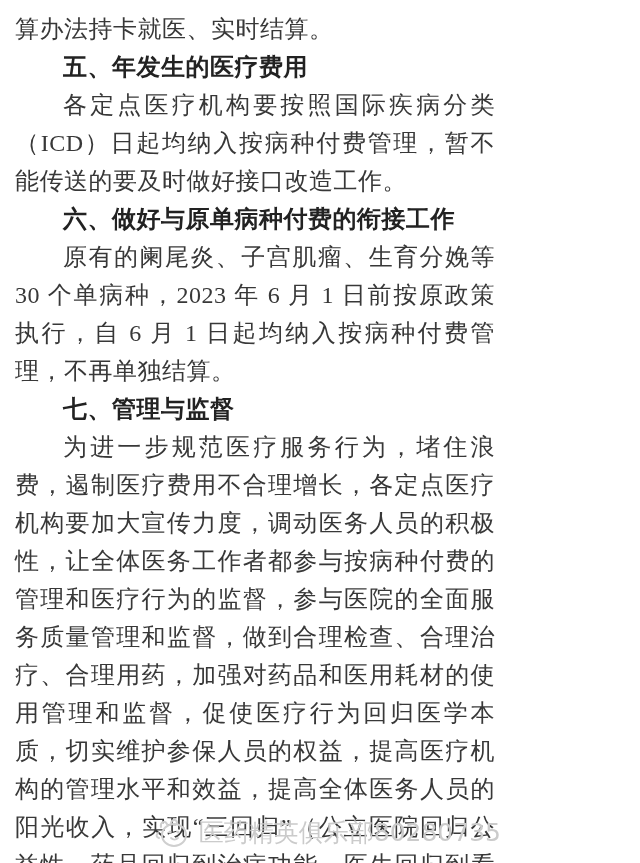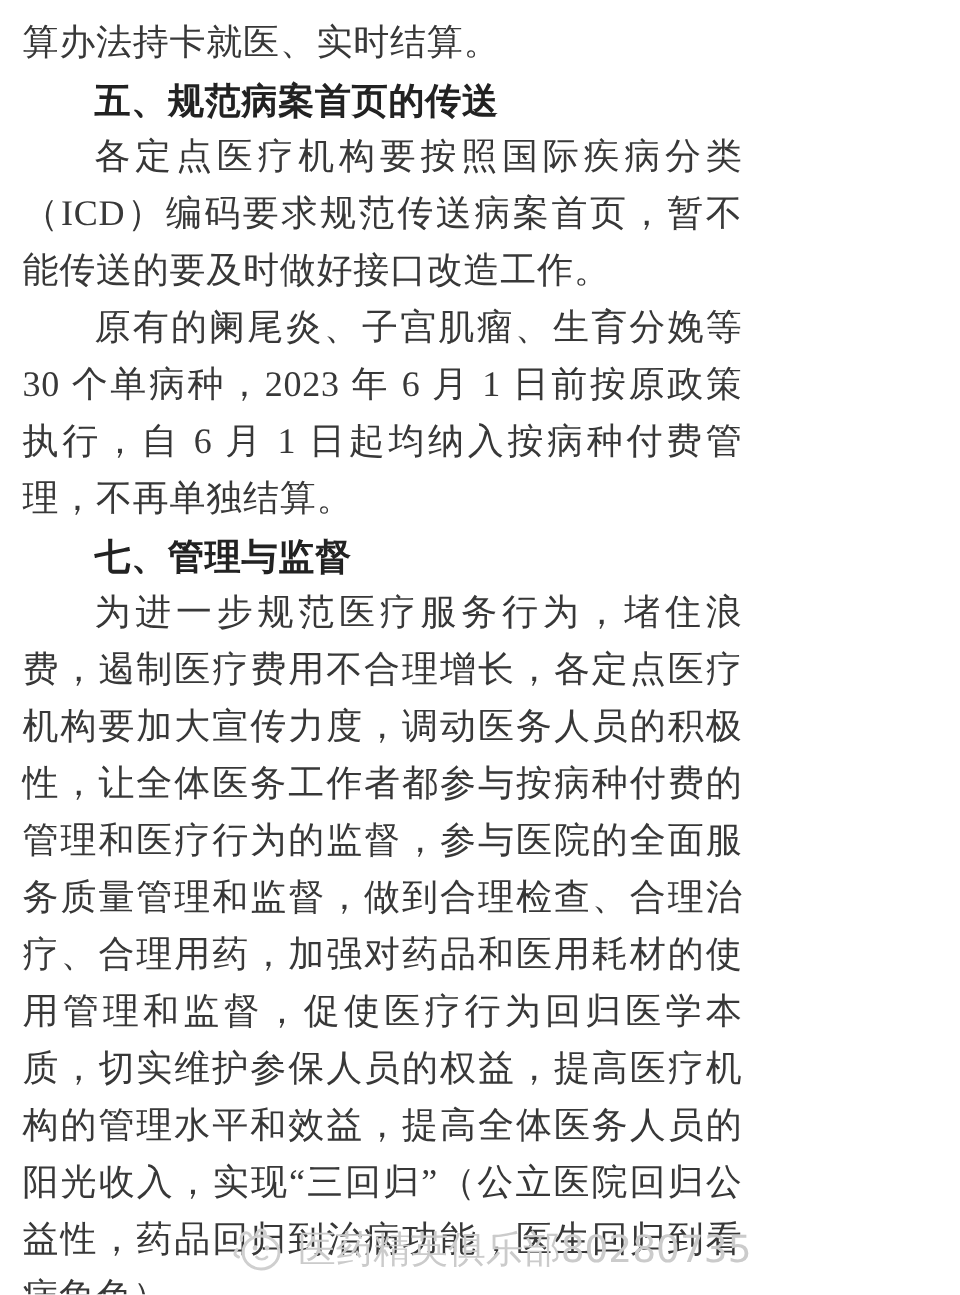--- a/index.html
+++ b/index.html
@@ -64,24 +64,25 @@
   }
 </style>
 </head>
 <body>
 
 <div class="page">
   <div class="doc-content">
 
     <p class="body-para continuation">算办法持卡就医、实时结算。</p>
 
-    <h2 class="section-heading">五、规范病案首页的传送</h2>
+    <h2 class="section-heading">五、年发生的医疗费用</h2>
 
-    <p class="body-para">各定点医疗机构要按照国际疾病分类（ICD）编码要求规范传送病案首页，暂不能传送的要及时做好接口改造工作。</p>
+    <p class="body-para">各定点医疗机构要按照国际疾病分类（ICD）日起均纳入按病种付费管理，暂不能传送的要及时做好接口改造工作。</p>
 
+    <h2 class="section-heading">六、做好与原单病种付费的衔接工作</h2>
 
     <p class="body-para">原有的阑尾炎、子宫肌瘤、生育分娩等 30 个单病种，2023 年 6 月 1 日前按原政策执行，自 6 月 1 日起均纳入按病种付费管理，不再单独结算。</p>
 
 
 
     <h2 class="section-heading">七、管理与监督</h2>
 
     <p class="body-para">为进一步规范医疗服务行为，堵住浪费，遏制医疗费用不合理增长，各定点医疗机构要加大宣传力度，调动医务人员的积极性，让全体医务工作者都参与按病种付费的管理和医疗行为的监督，参与医院的全面服务质量管理和监督，做到合理检查、合理治疗、合理用药，加强对药品和医用耗材的使用管理和监督，促使医疗行为回归医学本质，切实维护参保人员的权益，提高医疗机构的管理水平和效益，提高全体医务人员的阳光收入，实现“三回归”（公立医院回归公益性，药品回归到治病功能，医生回归到看病角色）。</p>
 
   </div>

